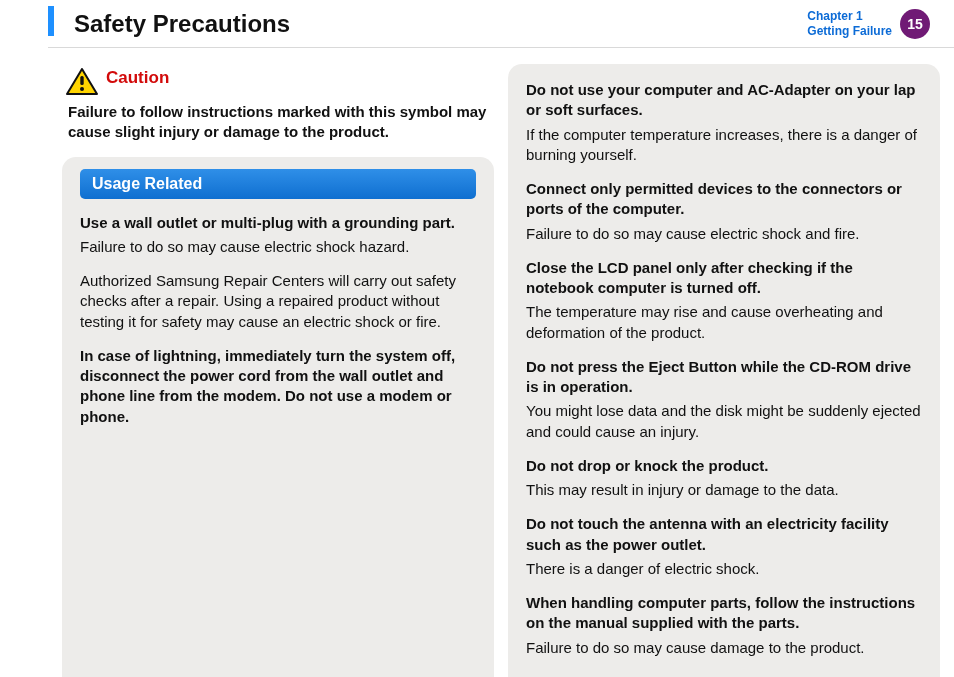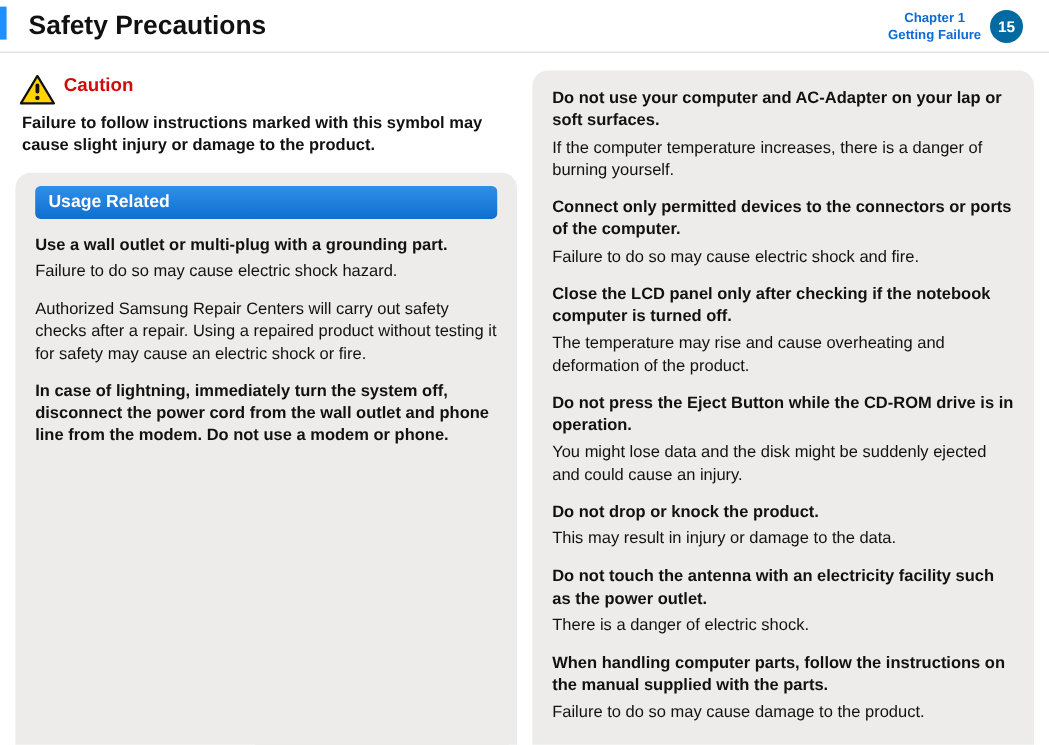--- a/index.html
+++ b/index.html
@@ -1,24 +1,24 @@
 <!DOCTYPE html>
 <html><head>
 <meta charset="utf-8">
 <style>
   * { box-sizing: border-box; margin: 0; padding: 0; }
   html, body { width: 954px; height: 677px; font-family: "Segoe UI", "Helvetica Neue", Arial, sans-serif; color: #111; background: #fff; }
-  .page { width: 954px; height: 677px; position: relative; }
+  .page { width: 954px; height: 677px; position: relative; padding-left: 48px; }
   
   .hdr { position: relative; height: 48px; border-bottom: 1px solid #d9d9d9; padding: 0 24px 0 20px; display: flex; align-items: center; }
   .hdr-accent { position: absolute; left: 0; top: 6px; width: 6px; height: 30px; background: #1e90ff; }
   .hdr-title { font-size: 24px; font-weight: 800; color: #111; margin-left: 6px; }
   .hdr-right { margin-left: auto; display: flex; align-items: center; gap: 8px; }
-  .hdr-meta { text-align: center; font-size: 12px; font-weight: 700; color: #0c6bd6; line-height: 1.25; }
-  .page-badge { width: 30px; height: 30px; border-radius: 50%; background: #0369a1; color: #fff; display: flex; align-items: center; justify-content: center; font-weight: 700; font-size: 14px; }
+  .hdr-meta { text-align: left; font-size: 12px; font-weight: 700; color: #0c6bd6; line-height: 1.25; }
+  .page-badge { width: 30px; height: 30px; border-radius: 50%; background: #701a75; color: #fff; display: flex; align-items: center; justify-content: center; font-weight: 700; font-size: 14px; }
   
   .cols { display: flex; padding: 16px 14px 0 14px; gap: 14px; }
   .col { flex: 1 1 0; display: flex; flex-direction: column; }
   
   .caution-row { display: flex; align-items: flex-start; gap: 8px; margin: 4px 4px 6px 4px; }
   .caution-title { color: #d20a0a; font-weight: 800; font-size: 17px; }
   .caution-text { font-weight: 700; font-size: 15px; line-height: 1.35; margin: 0 6px 14px 6px; }
   .warn-icon { width: 32px; height: 28px; }
   
   .card { background: #edecea; border-radius: 14px; padding: 14px 18px 20px 18px; flex: 1 1 auto; }

